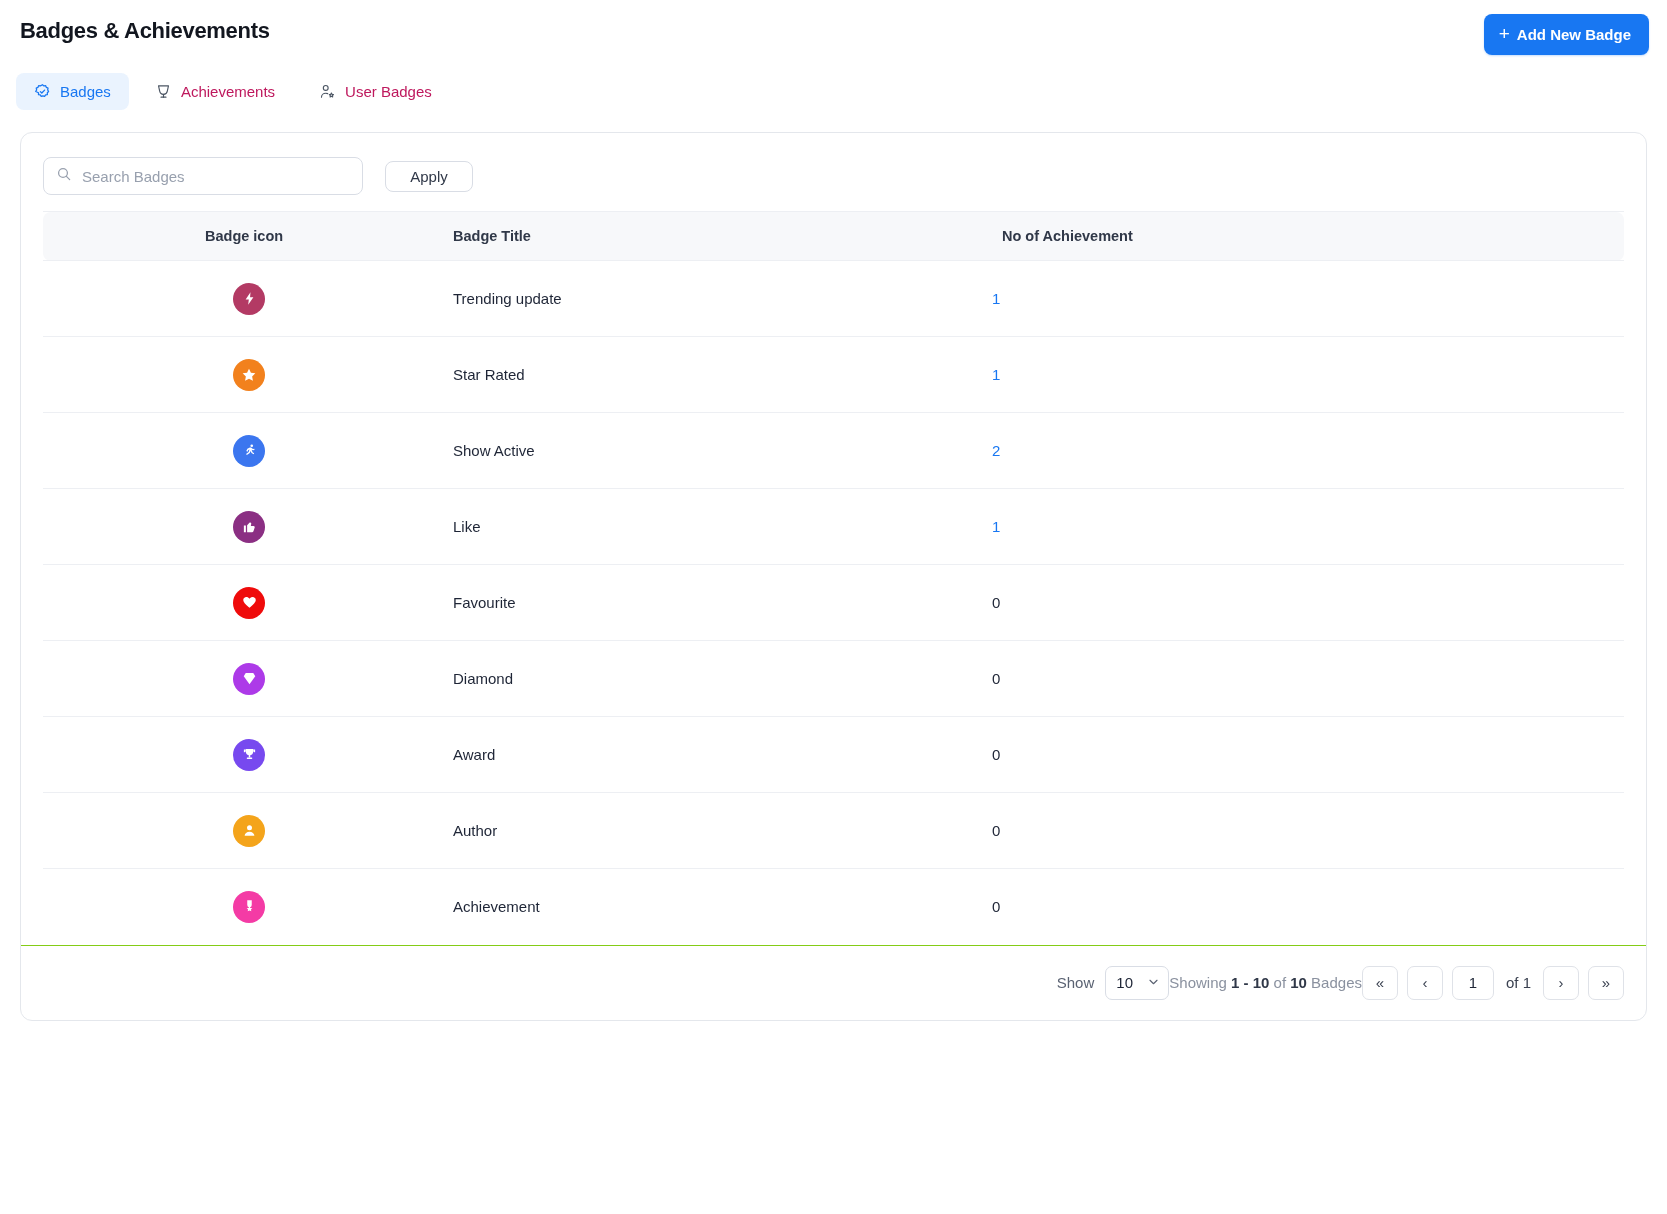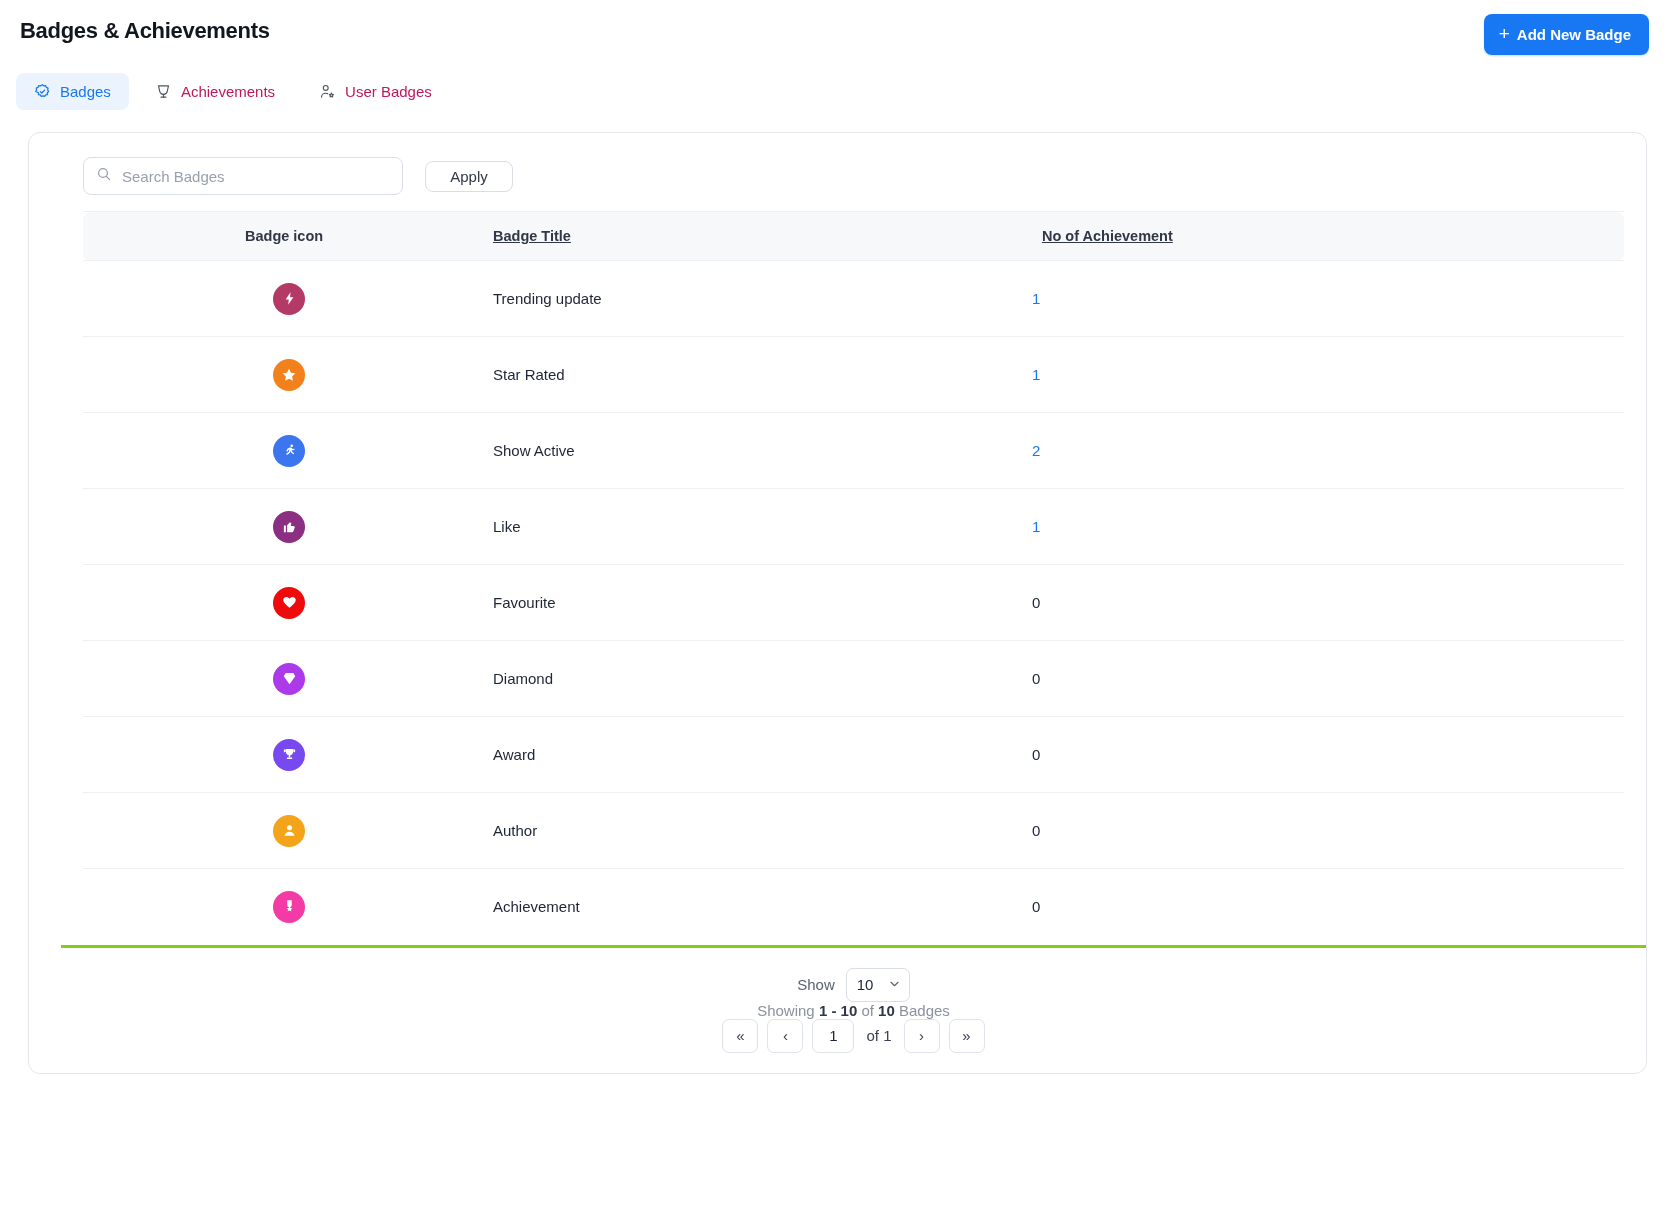--- a/index.html
+++ b/index.html
@@ -74,26 +74,25 @@
     white-space: nowrap;
   }
   .tab.active {
     background: #eaf3fe;
     color: #1877f2;
   }
   .tab svg { display: block; }
 
   
   .card {
-    margin: 22px 20px 0 28px;
+    margin: 22px 20px 0 20px;
     border: 1px solid #e4e7ec;
     border-radius: 12px;
     background: #ffffff;
     overflow: hidden;
-    padding-left: 32px;
   }
   .card-toolbar {
     display: flex;
     align-items: center;
     gap: 22px;
     padding: 24px 22px 16px 22px;
   }
   .search-wrap {
     position: relative;
     width: 320px;
@@ -145,24 +144,24 @@
     font-weight: bold;
     color: #303848;
     text-align: left;
     padding: 16px 10px;
     border-top: 1px solid #edeff3;
     border-bottom: 1px solid #edeff3;
   }
   thead th:first-child { border-radius: 8px 0 0 8px; }
   thead th:last-child  { border-radius: 0 8px 8px 0; }
   .col-icon  { width: 400px; }
-  .col-title { width: 535px; text-decoration: underline; }
+  .col-title { width: 535px; }
   .col-count { width: auto; }
   .th-icon-label { padding-left: 152px; }
-  .th-count-label { padding-left: 14px; text-decoration: underline; }
+  .th-count-label { padding-left: 14px; }
 
   table.badge-table tbody td {
     border-bottom: 1px solid #edeff3;
     padding: 0 10px;
     height: 76px;
     vertical-align: middle;
     font-size: 15px;
     color: #1e2536;
   }
   table.badge-table tbody tr:last-child td { border-bottom: none; }
@@ -180,23 +179,22 @@
   }
   .badge-circle svg { display: block; }
   .count-cell { padding-left: 14px !important; color: #1e2536; }
   .count-cell.link { color: #1877f2; cursor: pointer; }
 
   
   .card-footer {
     display: flex;
     align-items: center;
     justify-content: flex-end;
-    border-top: 3px solid #84cc16;
+    border-top: 1px solid #84cc16;
     padding: 20px 22px;
-    flex-direction: column;
   }
   .show-group {
     display: flex;
     align-items: center;
     gap: 11px;
     font-size: 15px;
     color: #5a6272;
   }
   .show-select {
     height: 34px;

